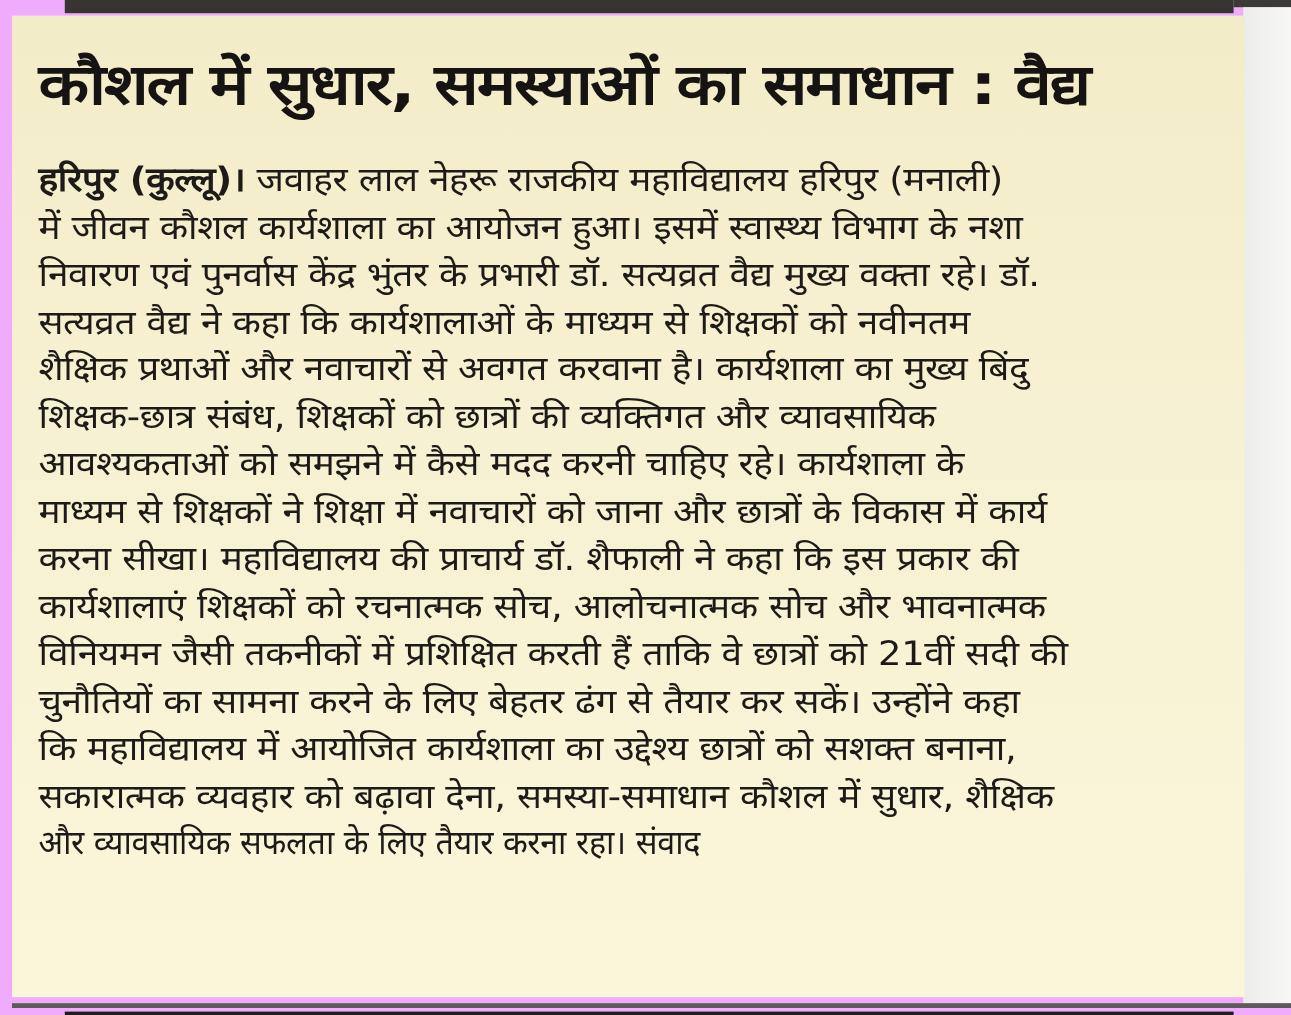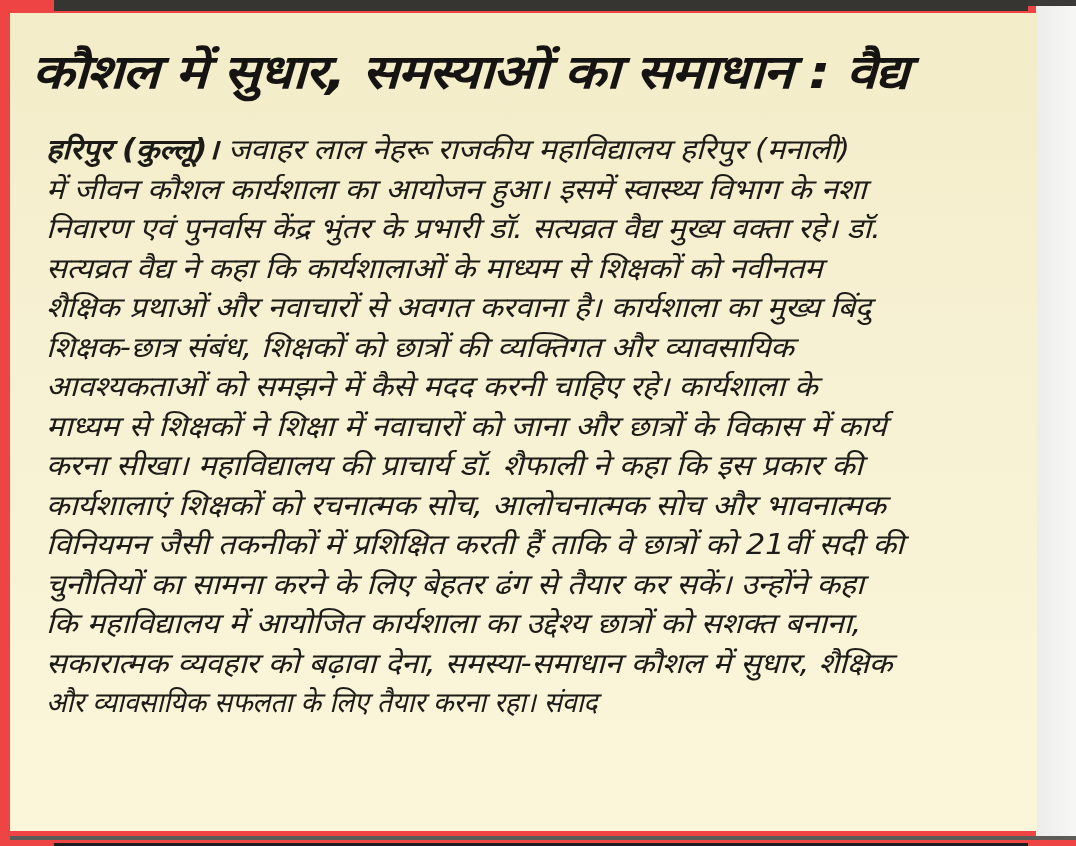--- a/index.html
+++ b/index.html
@@ -8,22 +8,21 @@
       width: 1076px;
       height: 846px;
       overflow: hidden;
       background: #f4f4f2;
       font-family: "DejaVu Sans", sans-serif;
     }
     .stage {
       position: relative;
       width: 1076px;
       height: 846px;
-      background: #ef4444;
-      font-style: italic;
+      background: #f0abfc;
     }
     .top-bar {
       position: absolute;
       left: 54px;
       top: 0;
       width: 974px;
       height: 11px;
       background: #373532;
     }
     .top-bar-right {
@@ -63,21 +62,20 @@
       letter-spacing: -1.5px;
       transform: scaleX(0.92);
       transform-origin: left center;
       white-space: nowrap;
     }
     .body {
       position: absolute;
       left: 32px;
       top: 130px;
       width: 970px;
-      margin-left: 14px;
     }
     .body-line {
       display: block;
       font-family: "DejaVu Sans", sans-serif;
       font-size: 28px;
       line-height: 39.5px;
       color: #1d1b18;
       white-space: nowrap;
       transform-origin: left center;
       letter-spacing: -0.3px;

